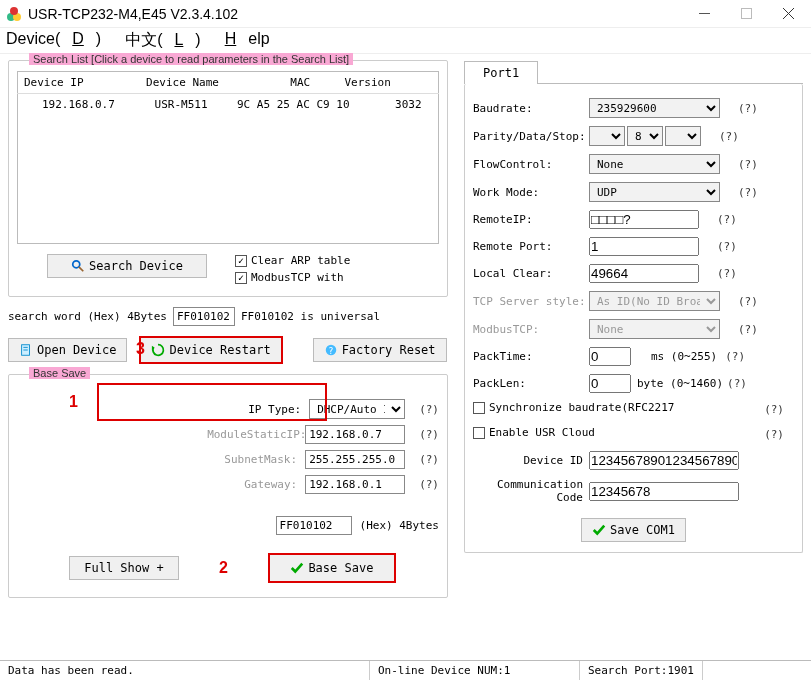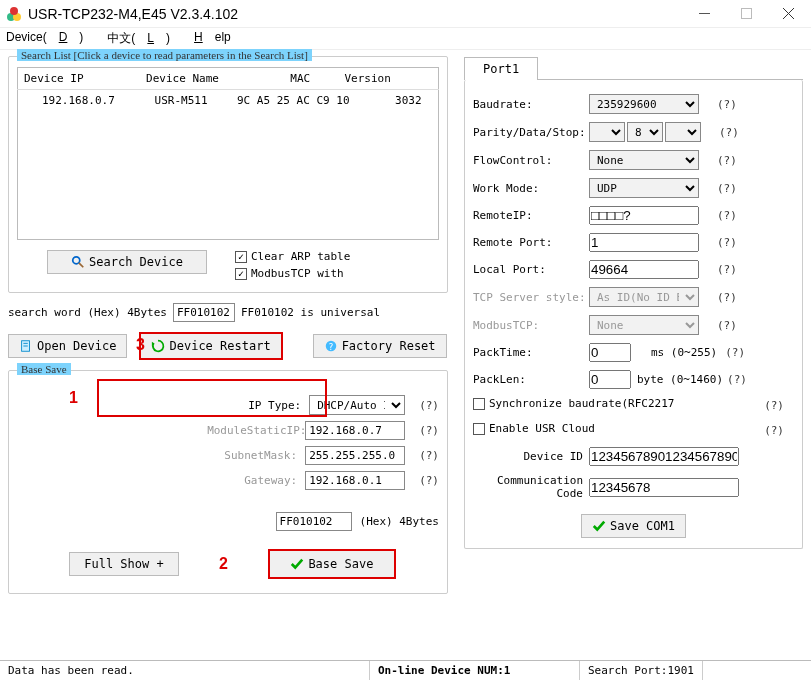--- a/index.html
+++ b/index.html
@@ -4,27 +4,27 @@
 <style>
 * { box-sizing: border-box; margin: 0; padding: 0; }
 body { font-family: "Segoe UI", Tahoma, sans-serif; font-size: 12px; background: #fff; width: 811px; height: 680px; overflow: hidden; color: #000; }
 .titlebar { display: flex; align-items: center; height: 28px; padding: 0 2px 0 6px; border-bottom: 1px solid #eee; }
 .titlebar .icon { width: 16px; height: 16px; margin-right: 6px; }
 .titlebar .title { flex: 1; font-size: 14px; }
 .winbtns { display: flex; }
 .winbtn { width: 42px; height: 28px; display: flex; align-items: center; justify-content: center; font-size: 14px; color: #555; }
 .winbtn.min svg, .winbtn.max svg, .winbtn.close svg { width: 11px; height: 11px; }
 .menubar { display: flex; padding: 2px 6px; border-bottom: 1px solid #eee; }
-.menubar span { margin-right: 12px; font-size: 12px; }
+.menubar span { margin-right: 12px; font-size: 16px; }
 .menubar .u { text-decoration: underline; }
 .workarea { display: flex; padding: 6px 8px 4px 8px; gap: 16px; }
 .leftcol { width: 440px; }
 .rightcol { flex: 1; }
 .fieldset { border: 1px solid #ccc; border-radius: 2px; padding: 10px 8px 8px 8px; margin-bottom: 6px; position: relative; }
-.fieldset .legend { position: absolute; top: -8px; left: 8px; background: #7dd3fc; padding: 0 4px; font-size: 11px; font-family: Liberation Serif, serif; color: #333; }
+.fieldset .legend { position: absolute; top: -8px; left: 20px; background: #f9a8d4; padding: 0 4px; font-size: 11px; font-family: Liberation Sans, sans-serif; color: #333; }
 table.searchlist { border-collapse: collapse; width: 100%; border: 1px solid #bbb; font-family: Consolas, monospace; font-size: 11px; }
 table.searchlist th { background: #fff; text-align: left; padding: 4px 6px; border-bottom: 1px solid #ddd; font-weight: normal; }
 table.searchlist td { padding: 4px 6px; text-align: left; }
 .tablewrap { height: 150px; background: #fff; border: 1px solid #bbb; border-top: none; }
 .searchrow { display: flex; align-items: flex-start; margin-top: 10px; gap: 4px; }
 .btn { display: inline-flex; align-items: center; justify-content: center; gap: 4px; background: #f0f0f0; border: 1px solid #bbb; padding: 4px 10px; font-size: 12px; font-family: Consolas, monospace; cursor: pointer; }
 .btn svg { width: 14px; height: 14px; }
 .checkbox { display: flex; align-items: center; gap: 4px; font-size: 11px; font-family: Consolas, monospace; margin-bottom: 4px; }
 .checkbox .box { width: 12px; height: 12px; border: 1px solid #555; display: inline-flex; align-items: center; justify-content: center; font-size: 10px; color: #000; }
 .swrow { display: flex; align-items: center; gap: 6px; font-family: Consolas, monospace; font-size: 11px; margin: 10px 0; }
@@ -38,29 +38,29 @@
 .basesave-row .lbl.active { color: #000; }
 .basesave-row input { width: 100px; }
 .qmark { font-family: Consolas, monospace; color: #333; margin-left: 6px; }
 .tabs { display: flex; border-bottom: 1px solid #bbb; }
 .tab { padding: 4px 18px; border: 1px solid #bbb; border-bottom: none; background: #fff; font-family: Consolas, monospace; font-size: 12px; position: relative; top: 1px; }
 .p1 { border-top: none; padding: 14px 0 10px 0; }
 .prow { display: flex; align-items: center; margin-bottom: 8px; padding: 0 8px; font-family: Consolas, monospace; font-size: 11px; }
 .prow .plbl { width: 116px; }
 .prow .plbl.disabled { color: #999; }
 .prow .pval { width: 110px; }
-.prow select { width: 110px; background: #f2f2f2; }
+.prow select { width: 131px; background: #f2f2f2; }
 .prow select.disabled { color: #999; }
 .prow input { width: 110px; }
 .triplet { display: flex; gap: 2px; }
 .triplet select { width: 36px; }
 .statusbar { position: fixed; bottom: 0; left: 0; right: 0; border-top: 1px solid #bbb; display: flex; font-size: 11px; font-family: Consolas, monospace; }
 .statusbar div { padding: 3px 8px; border-right: 1px solid #ccc; }
 .statusbar div:nth-child(1){ width:370px; }
-.statusbar div:nth-child(2){ width:210px;font-weight:bold; }
+.statusbar div:nth-child(2){ width:210px; }
 .app-icon circle.g{fill:#3b8}.app-icon circle.y{fill:#fc3}.app-icon circle.r{fill:#d33}
 </style>
 </head>
 <body>
 
 <div class="titlebar">
   <svg class="icon app-icon" viewBox="0 0 16 16">
       <circle class="g" cx="5" cy="11" r="4"></circle>
       <circle class="y" cx="11" cy="11" r="4"></circle>
       <circle class="r" cx="8" cy="5" r="4"></circle>
@@ -253,21 +253,21 @@
           <span class="plbl">RemoteIP:</span>
           <input class="pval" value="□□□□?" style="">
           <span class="qmark" style="margin-left:18px">(?)</span>
         </div>
       <div class="prow">
           <span class="plbl">Remote Port:</span>
           <input class="pval" value="1" style="">
           <span class="qmark" style="margin-left:18px">(?)</span>
         </div>
       <div class="prow">
-          <span class="plbl">Local Port:</span>
+          <span class="plbl">Local Clear:</span>
           <input class="pval" value="49664" style="">
           <span class="qmark" style="margin-left:18px">(?)</span>
         </div>
       <div class="prow">
           <span class="plbl disabled">TCP Server style:</span>
           <select class="disabled"><option>As ID(No ID Broadca</option></select>
           <span class="qmark" style="margin-left:18px">(?)</span>
         </div>
       <div class="prow">
           <span class="plbl disabled">ModbusTCP:</span>

